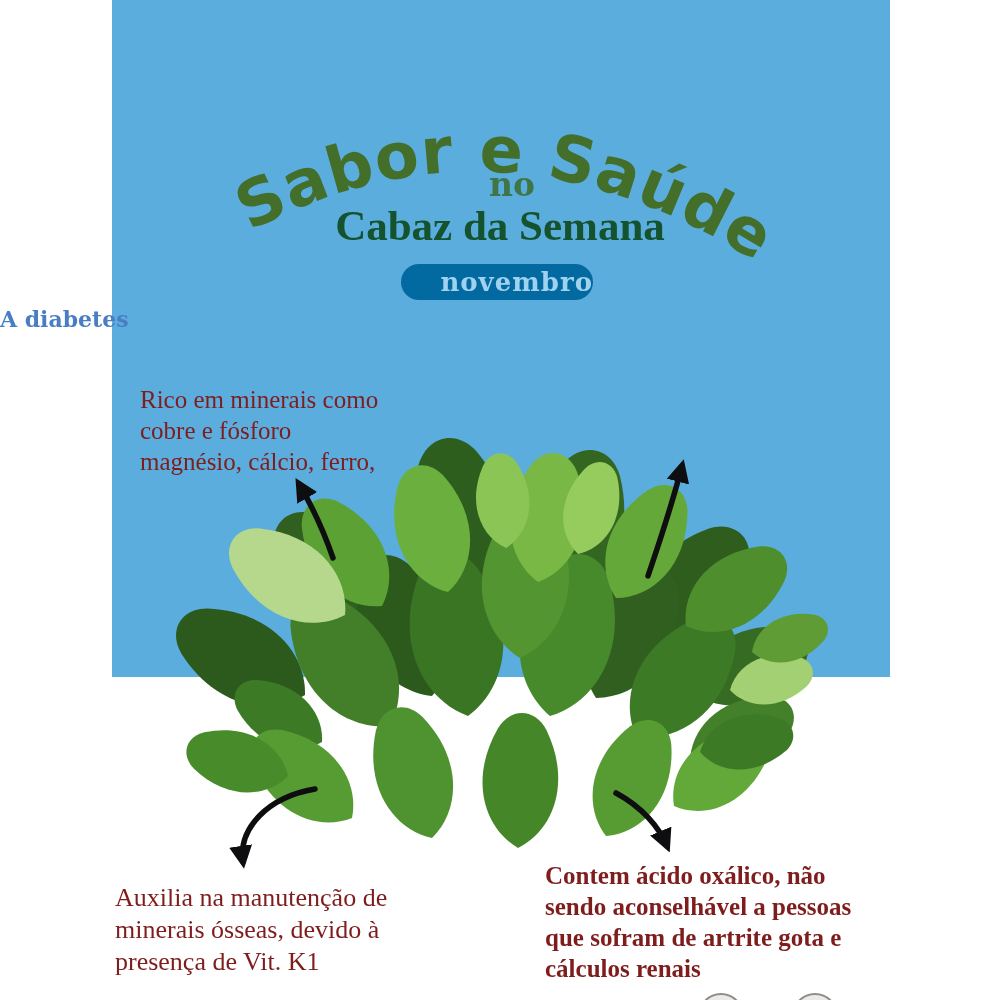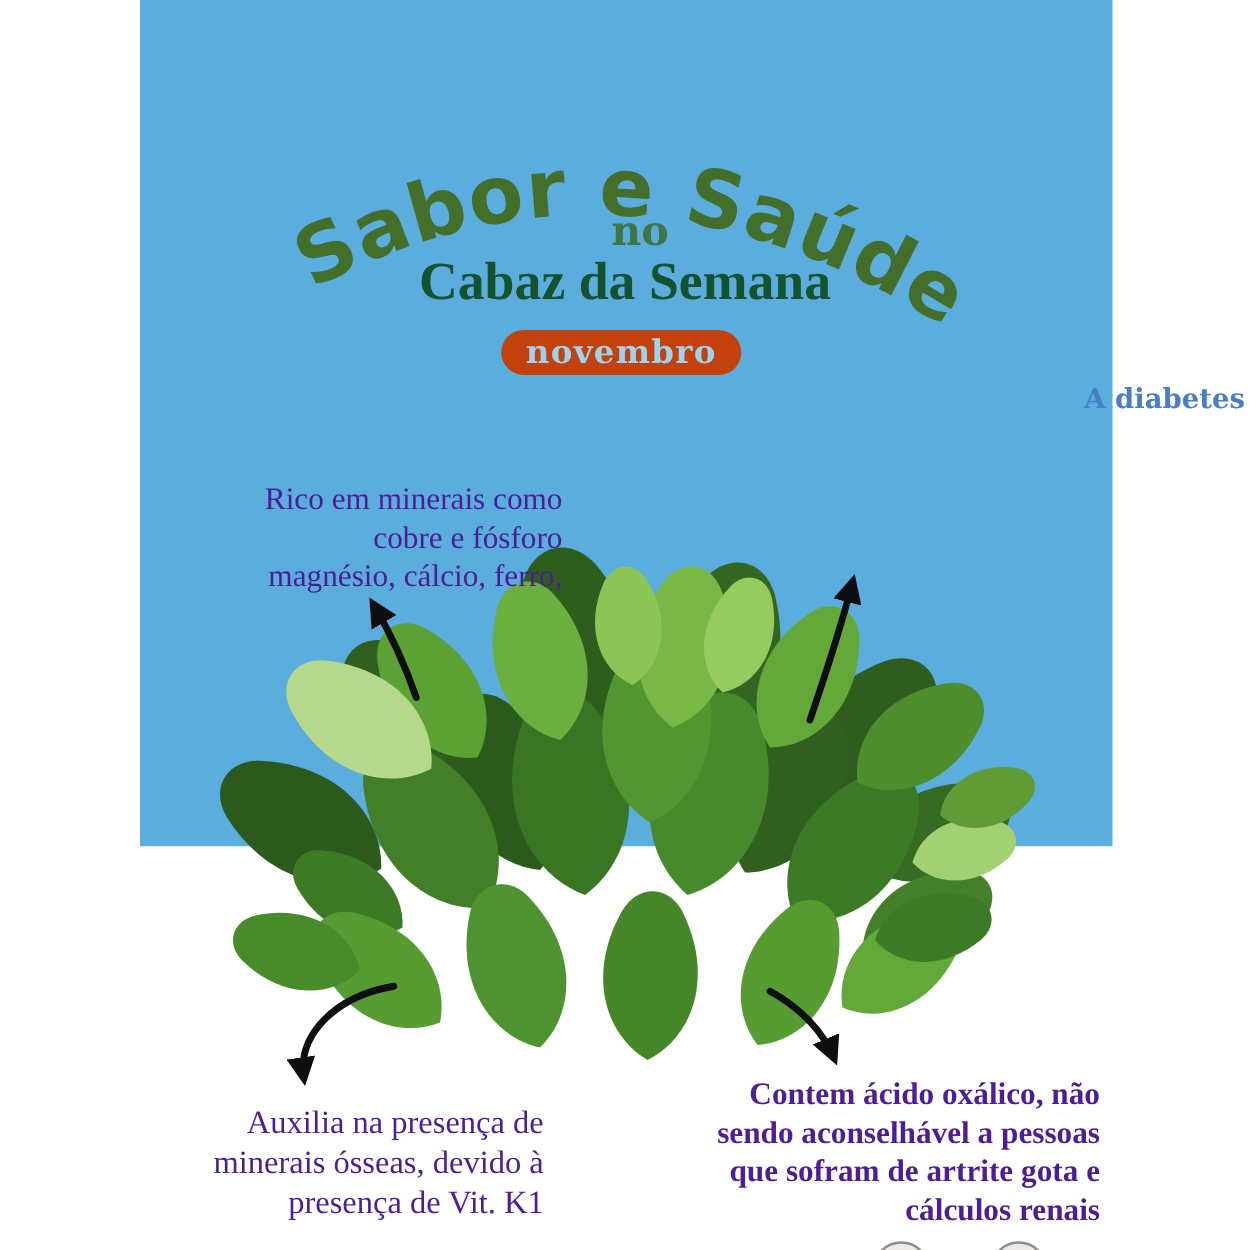--- a/index.html
+++ b/index.html
@@ -22,31 +22,31 @@
     font-family:"DejaVu Serif", serif; font-weight:bold;
     font-size:33px; color:#3f7547;
   }
   .subtitle {
     position:absolute; top:201px; left:0; width:1000px; text-align:center;
     font-family:"Liberation Serif", serif; font-weight:bold;
     font-size:43px; color:#14532d;
   }
   .badge {
     position:absolute; top:264px; left:401px; width:192px; height:36px;
-    border-radius:18px; background:#c2410c;
+    border-radius:18px; background:#0369a1;
     color:#9fd2ef; font-family:"DejaVu Serif", serif; font-weight:bold;
-    font-size:26px; line-height:36px; text-align:center; letter-spacing:1px;
+    font-size:26px; line-height:36px; text-align:right; letter-spacing:1px;
   }
   .theme {
-    position:absolute; top:306px; left:0; width:996px; text-align:right;
+    position:absolute; top:306px; left:0; width:996px; text-align:left;
     font-family:"DejaVu Serif", serif; font-weight:bold;
     font-size:22px; color:#4a7ec4;
   }
   .callout {
-    position:absolute; text-align:right; color:#4c1d95;
+    position:absolute; text-align:left; color:#7f1d1d;
     font-size:25px; line-height:31px;
   }
   .callout .ln { display:block; white-space:nowrap; }
   #co-tl { left:140px; top:384px; width:310px; }
   #co-tr { left:550px; top:388px; width:315px; }
   #co-bl { left:115px; top:882px; width:320px; font-size:26px; line-height:32px; }
   #co-br { left:545px; top:860px; width:335px;font-weight:bold; }
   .overlay { position:absolute; left:0; top:0; width:1000px; height:1000px; }
 </style>
 </head>
@@ -131,21 +131,21 @@
   </svg>
 
   <div class="callout" id="co-tl">
     <span class="ln">Rico em minerais como</span>
     <span class="ln">cobre e fósforo</span>
     <span class="ln">magnésio, cálcio, ferro,</span>
   </div>
 
 
   <div class="callout" id="co-bl">
-    <span class="ln">Auxilia na presença de</span>
+    <span class="ln">Auxilia na manutenção de</span>
     <span class="ln">minerais ósseas, devido à</span>
     <span class="ln">presença de Vit. K1</span>
   </div>
 
   <div class="callout" id="co-br">
     <span class="ln">Contem ácido oxálico, não</span>
     <span class="ln">sendo aconselhável a pessoas</span>
     <span class="ln">que sofram de artrite gota e</span>
     <span class="ln">cálculos renais</span>
   </div>

